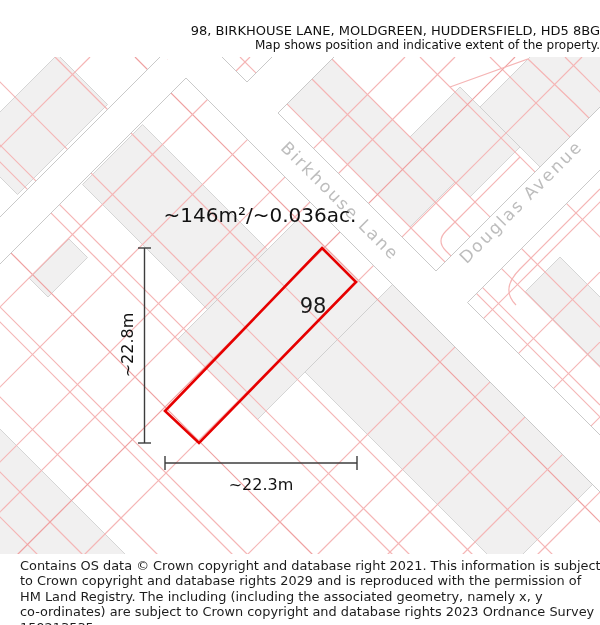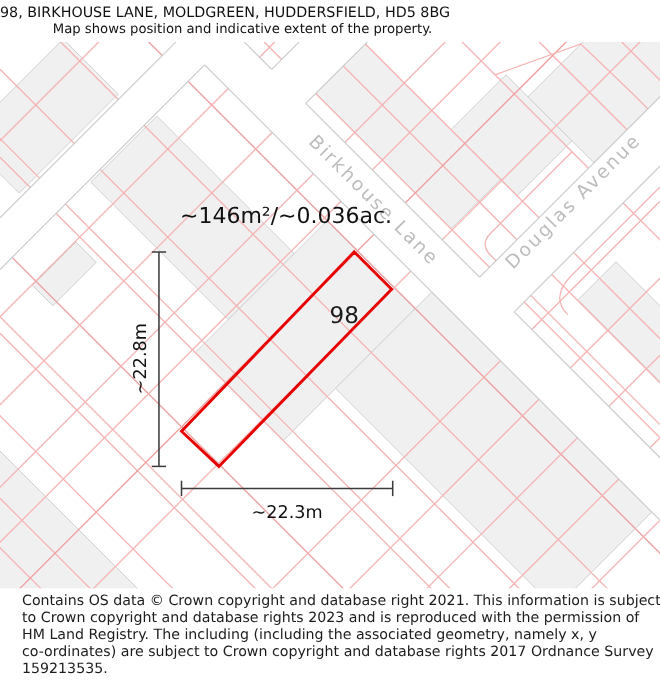--- a/index.html
+++ b/index.html
@@ -1,18 +1,18 @@
 <!DOCTYPE html>
 <html><head>
 <meta charset="utf-8">
 <style>
   html,body{margin:0;padding:0;}
   body{width:600px;height:625px;background:#fff;font-family:"DejaVu Sans",sans-serif;}
   .page{width:600px;height:625px;overflow:hidden;background:#fff;}
-  .hdr{height:38px;text-align:left;}
+  .hdr{height:38px;text-align:right;margin-top:19px;}
   .hdr .t1{font-size:13px;color:#111;padding-top:4px;line-height:15px;white-space:nowrap;}
   .hdr .t2{font-size:12px;color:#111;line-height:14px;white-space:nowrap;padding-left:48px;}
   .map{position:relative;width:600px;height:497px;background:#fff;overflow:hidden;}
   .map svg{display:block;}
   .ftr{height:90px;padding:4px 4px 0 20px;box-sizing:border-box;}
   .ftr div{font-size:12.9px;line-height:15.4px;color:#1c1c1c;white-space:nowrap;}
   text{font-family:"DejaVu Sans",sans-serif;}
   .street-label{fill:#bdbdbd;font-size:17px;letter-spacing:2px;}
   .dim-text{fill:#111;font-size:16px;}
   .area-text{fill:#111;font-size:20px;}
@@ -119,19 +119,19 @@
         <line x1="165" y1="406" x2="357" y2="406"></line>
         <line x1="165" y1="399" x2="165" y2="413"></line>
         <line x1="357" y1="399" x2="357" y2="413"></line>
       </g>
       <text class="dim-text" x="261" y="433" text-anchor="middle">~22.3m</text>
     </svg>
   </div>
 
   <div class="ftr">
     <div>Contains OS data © Crown copyright and database right 2021. This information is subject</div>
-    <div>to Crown copyright and database rights 2023 and is reproduced with the permission of</div>
+    <div>to Crown copyright and database rights 2029 and is reproduced with the permission of</div>
     <div>HM Land Registry. The including (including the associated geometry, namely x, y</div>
-    <div>co-ordinates) are subject to Crown copyright and database rights 2017 Ordnance Survey</div>
+    <div>co-ordinates) are subject to Crown copyright and database rights 2023 Ordnance Survey</div>
     <div>159213535.</div>
   </div>
 
 </div>
 
 </body></html>

